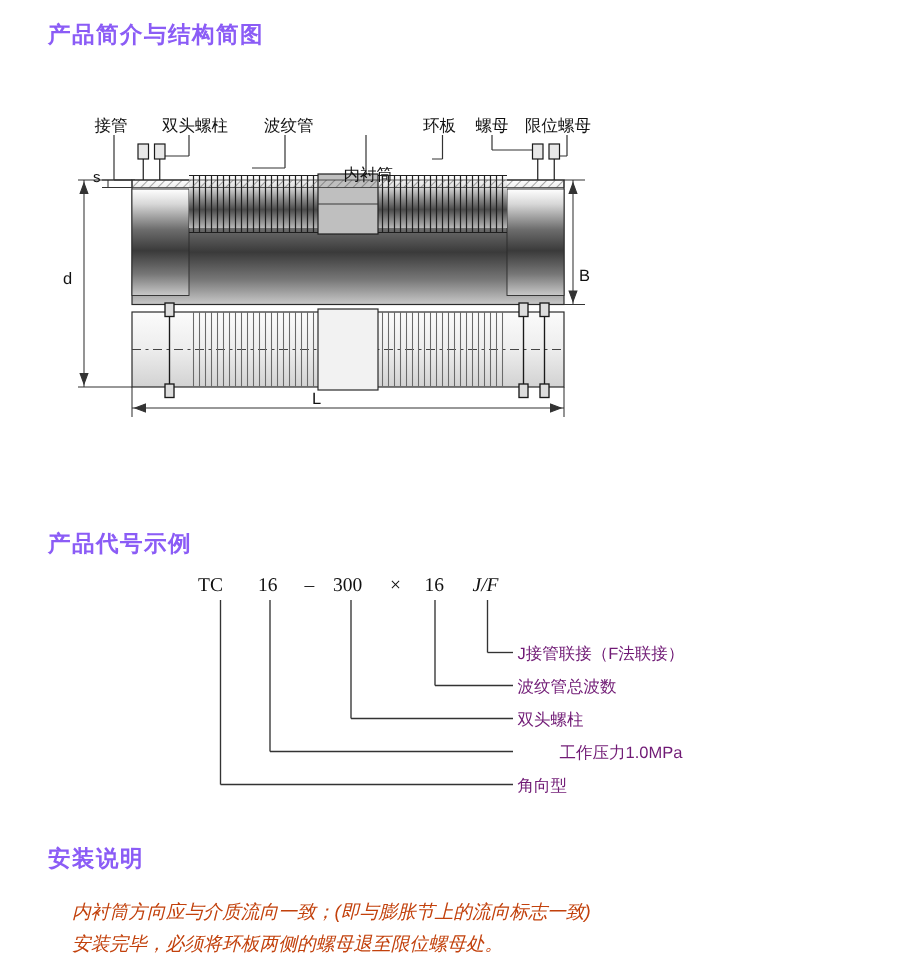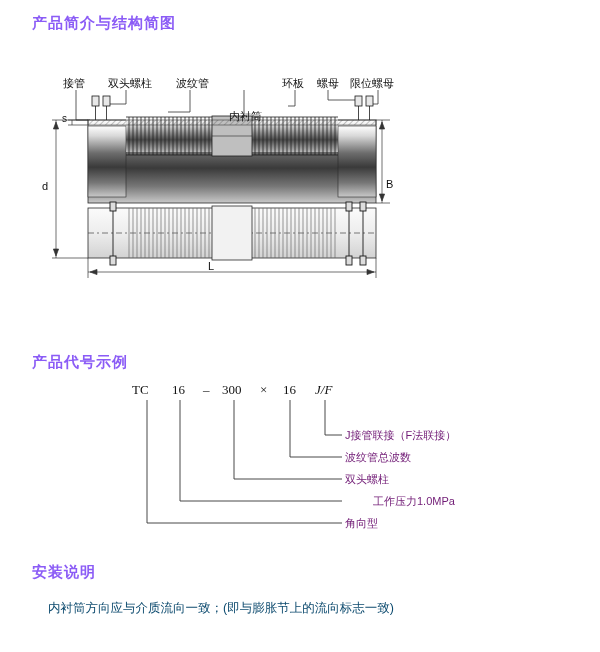--- a/index.html
+++ b/index.html
@@ -73,22 +73,23 @@
   
   #notes {
     position: absolute;
     left: 48px;
     top: 598px;
     width: 520px;
   }
   .note-line {
     font-size: 12.5px;
     line-height: 21px;
-    color: #0c4a6e;
-    white-space: nowrap;
+    color: #c2410c;
+    white-space: nowrap;
+    font-style: italic;
   }
   svg { display: block; }
 </style>
 </head>
 <body>
 
 <div class="section-title" id="title-1">产品简介与结构简图</div>
 <div class="section-title" id="title-2">产品代号示例</div>
 <div class="section-title" id="title-3">安装说明</div>
 
@@ -363,13 +364,14 @@
       <line x1="180" y1="123" x2="342" y2="123"></line>
 
       <line x1="147" y1="22" x2="147" y2="145"></line>
       <line x1="147" y1="145" x2="342" y2="145"></line>
     </g>
   </svg>
 </div>
 
 <div id="notes">
   <div class="note-line">内衬筒方向应与介质流向一致；(即与膨胀节上的流向标志一致)</div>
+  <div class="note-line">安装完毕，必须将环板两侧的螺母退至限位螺母处。</div>
 </div>
 
 </body></html>

